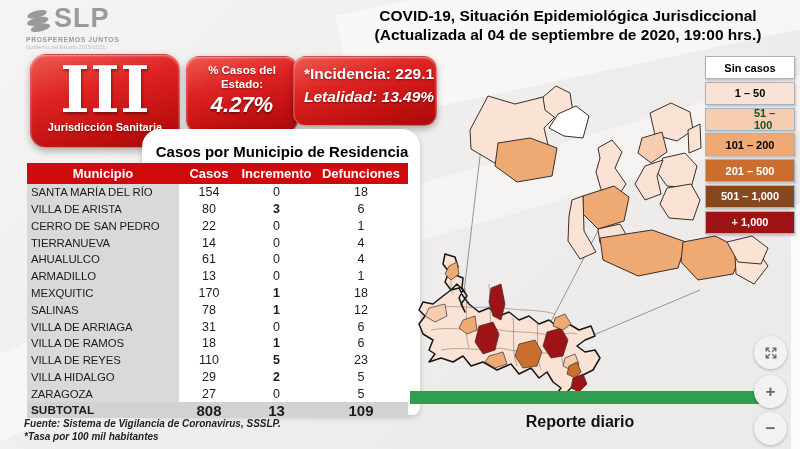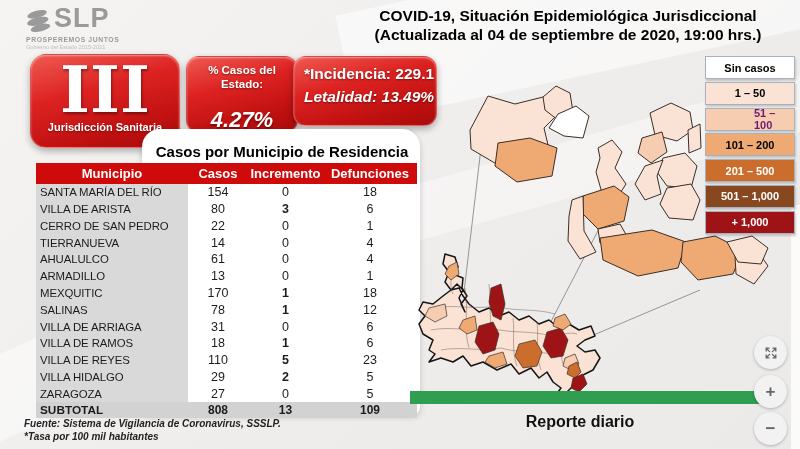--- a/index.html
+++ b/index.html
@@ -30,46 +30,46 @@
   .badge{position:absolute;border-radius:16px;color:#fff;
          background:linear-gradient(165deg,#ef5a52 0%,#dd2322 38%,#c01010 75%,#a90b0b 100%);
          box-shadow:0 3px 7px rgba(0,0,0,.3), inset 0 1px 2px rgba(255,255,255,.45);
          border:1px solid rgba(255,255,255,.25);}
   .badge-iii{left:30px;top:54px;width:150px;height:94px;text-align:center;}
   .roman{font-family:"DejaVu Serif",serif;font-weight:bold;font-size:64px;line-height:66px;
          text-shadow:1px 2px 3px rgba(0,0,0,.4);margin-top:2px;}
   .juris{font-size:11px;font-weight:bold;text-shadow:0 1px 2px rgba(0,0,0,.4);margin-top:-2px;}
   .badge-pct{left:186px;top:56px;width:112px;height:77px;text-align:center;padding-top:7px;border-radius:13px;}
   .pct-label{font-size:11.5px;font-weight:bold;line-height:13.5px;text-shadow:0 1px 2px rgba(0,0,0,.4);}
-  .pct-value{font-size:22px;font-weight:bold;font-style:italic;margin-top:16px;text-shadow:0 2px 2px rgba(0,0,0,.4);}
+  .pct-value{font-size:22px;font-weight:bold;font-style:italic;margin-top:1px;text-shadow:0 2px 2px rgba(0,0,0,.4);}
   .badge-inc{left:293px;top:56px;width:144px;height:70px;padding:9px 0 0 10px;border-radius:13px;}
   .inc-line{font-size:15.5px;font-weight:bold;line-height:16px;text-shadow:0 1px 2px rgba(0,0,0,.45);}
   .inc-line.it{font-style:italic;margin-top:7px;}
 
   
   .panel{position:absolute;left:142px;top:129px;width:278px;height:286px;background:#fff;
          border-radius:18px 18px 8px 8px;box-shadow:0 2px 6px rgba(0,0,0,.18);}
   .tbl-title{position:absolute;left:150px;top:143px;width:264px;text-align:center;
              font-weight:bold;font-size:15px;color:#000;white-space:nowrap;}
-  .tbl{position:absolute;left:36px;top:163px;width:381px;font-size:12px;color:#1c1c1c;}
+  .tbl{position:absolute;left:27px;top:163px;width:381px;font-size:12px;color:#1c1c1c;}
   .thead{display:flex;height:21px;background:var(--accent-red,#ce0a0b);color:#fff;font-weight:bold;
          font-size:13px;align-items:center;}
   .thead .tc{text-align:center;}
   .tc.c-name{width:152px;}
   .tc.c-cas{width:60px;text-align:center;}
   .tc.c-inc{width:75px;text-align:center;}
   .tc.c-def{width:94px;text-align:center;}
   .trow{display:flex;height:16.77px;align-items:center;}
   .trow .c-name{background:#d9d9d9;height:100%;display:flex;align-items:center;
                 padding-left:4px;font-size:11.4px;letter-spacing:-.1px;}
   .trow .num{font-size:12.5px;}
   .num.bold{font-weight:bold;}
   .subtotal{display:flex;height:16.5px;align-items:center;background:#d2d2d2;font-weight:bold;}
   .subtotal .c-name{padding-left:4px;font-size:11.8px;}
-  .subtotal .num{font-size:12px;text-align:center;}
+  .subtotal .num{font-size:15px;text-align:center;}
   .foot{position:absolute;left:24px;font-size:10px;font-weight:bold;font-style:italic;color:#222;}
   .foot.f1{top:418px;}
   .foot.f2{top:431px;}
 
   
   .legend{position:absolute;left:705px;top:56px;width:90px;}
   .leg-item{height:23px;margin-bottom:2.8px;border:1px solid #a7b2bf;display:flex;align-items:center;
             justify-content:center;font-size:11px;font-weight:bold;box-shadow:1px 2px 2px rgba(0,0,0,.18);}
 
   
@@ -230,21 +230,21 @@
       <div class="tc c-def num">109</div>
     </div>
   </div>
 
   <div class="foot f1">Fuente: Sistema de Vigilancia de Coronavirus, SSSLP.</div>
   <div class="foot f2">*Tasa por 100 mil habitantes</div>
 
   <div class="legend" id="legend">
       <div class="leg-item" style="background: rgb(255, 255, 255); color: rgb(0, 0, 0);">Sin casos</div>
       <div class="leg-item" style="background: rgb(250, 227, 212); color: rgb(0, 0, 0);">1 – 50</div>
-      <div class="leg-item" style="background: rgb(246, 205, 177); color: #701a75; padding-left: 48px;">51 – 100</div>
+      <div class="leg-item" style="background: rgb(246, 205, 177); color: #14532d; padding-left: 48px;">51 – 100</div>
       <div class="leg-item" style="background: rgb(239, 169, 115); color: rgb(0, 0, 0);">101 – 200</div>
       <div class="leg-item" style="background: rgb(203, 110, 45); color: rgb(255, 255, 255);">201 – 500</div>
       <div class="leg-item" style="background: rgb(135, 71, 31); color: rgb(255, 255, 255);">501 – 1,000</div>
       <div class="leg-item" style="background: rgb(158, 19, 22); color: rgb(255, 255, 255);">+ 1,000</div>
     </div>
 
   <svg class="mapwrap" viewBox="0 0 390 345">
 
     <g stroke="#8a8a8a" stroke-width="0.9">
       <line x1="78" y1="73" x2="59" y2="234"></line>

